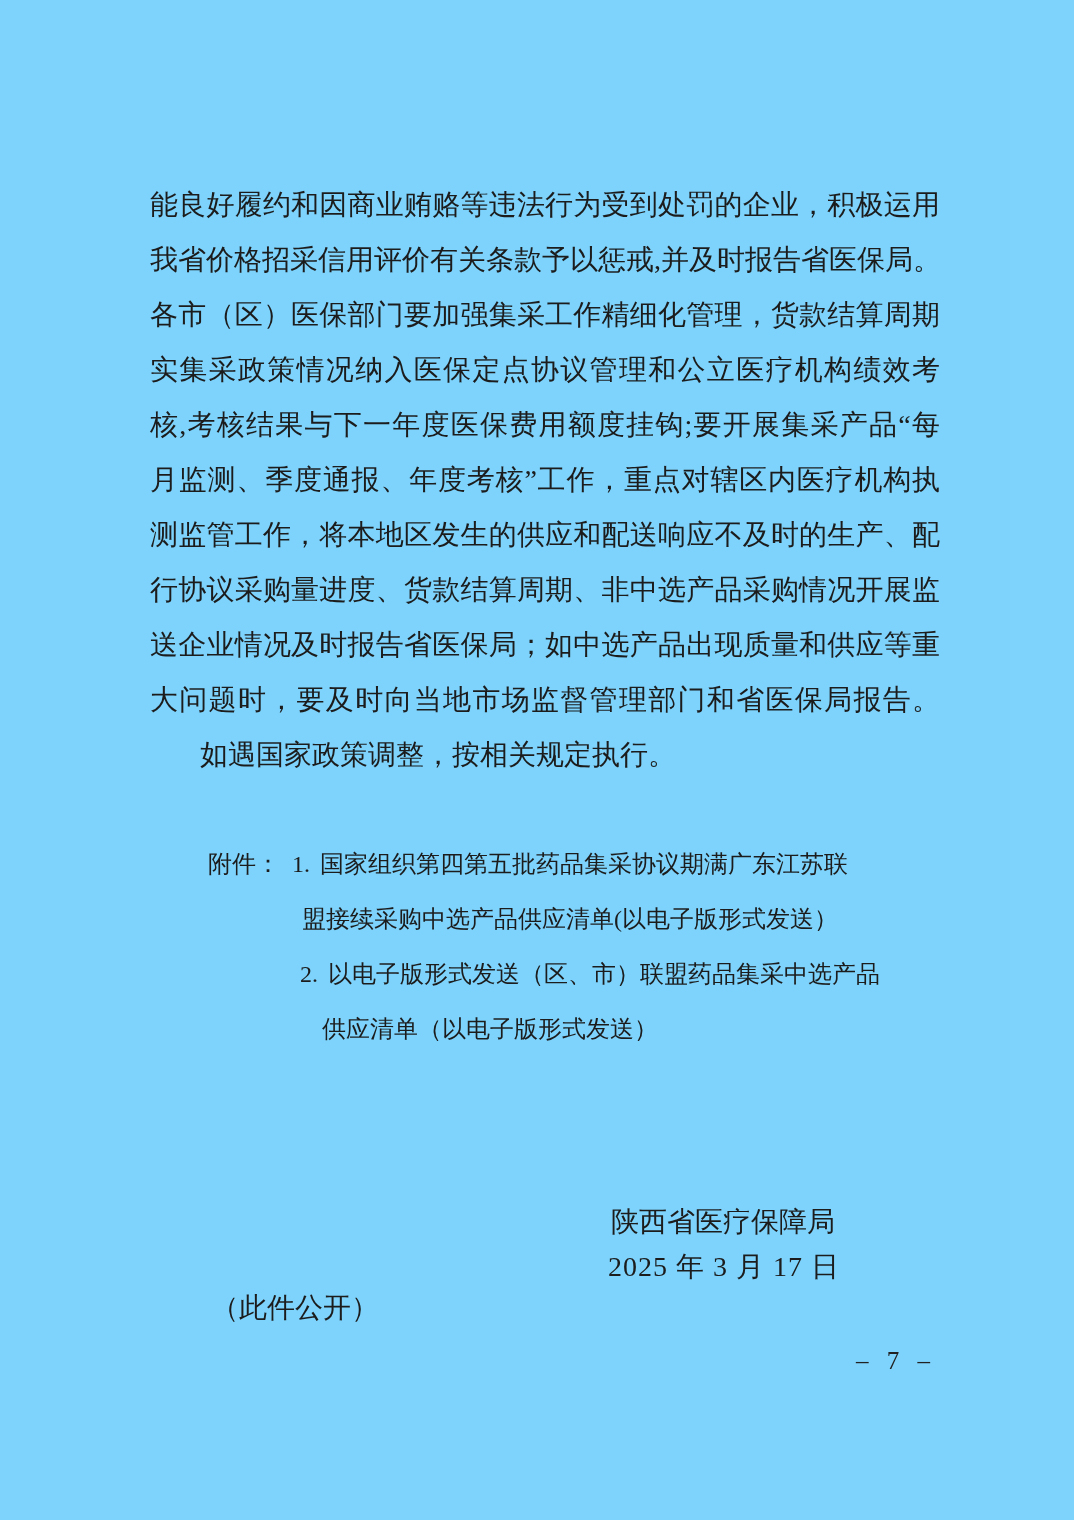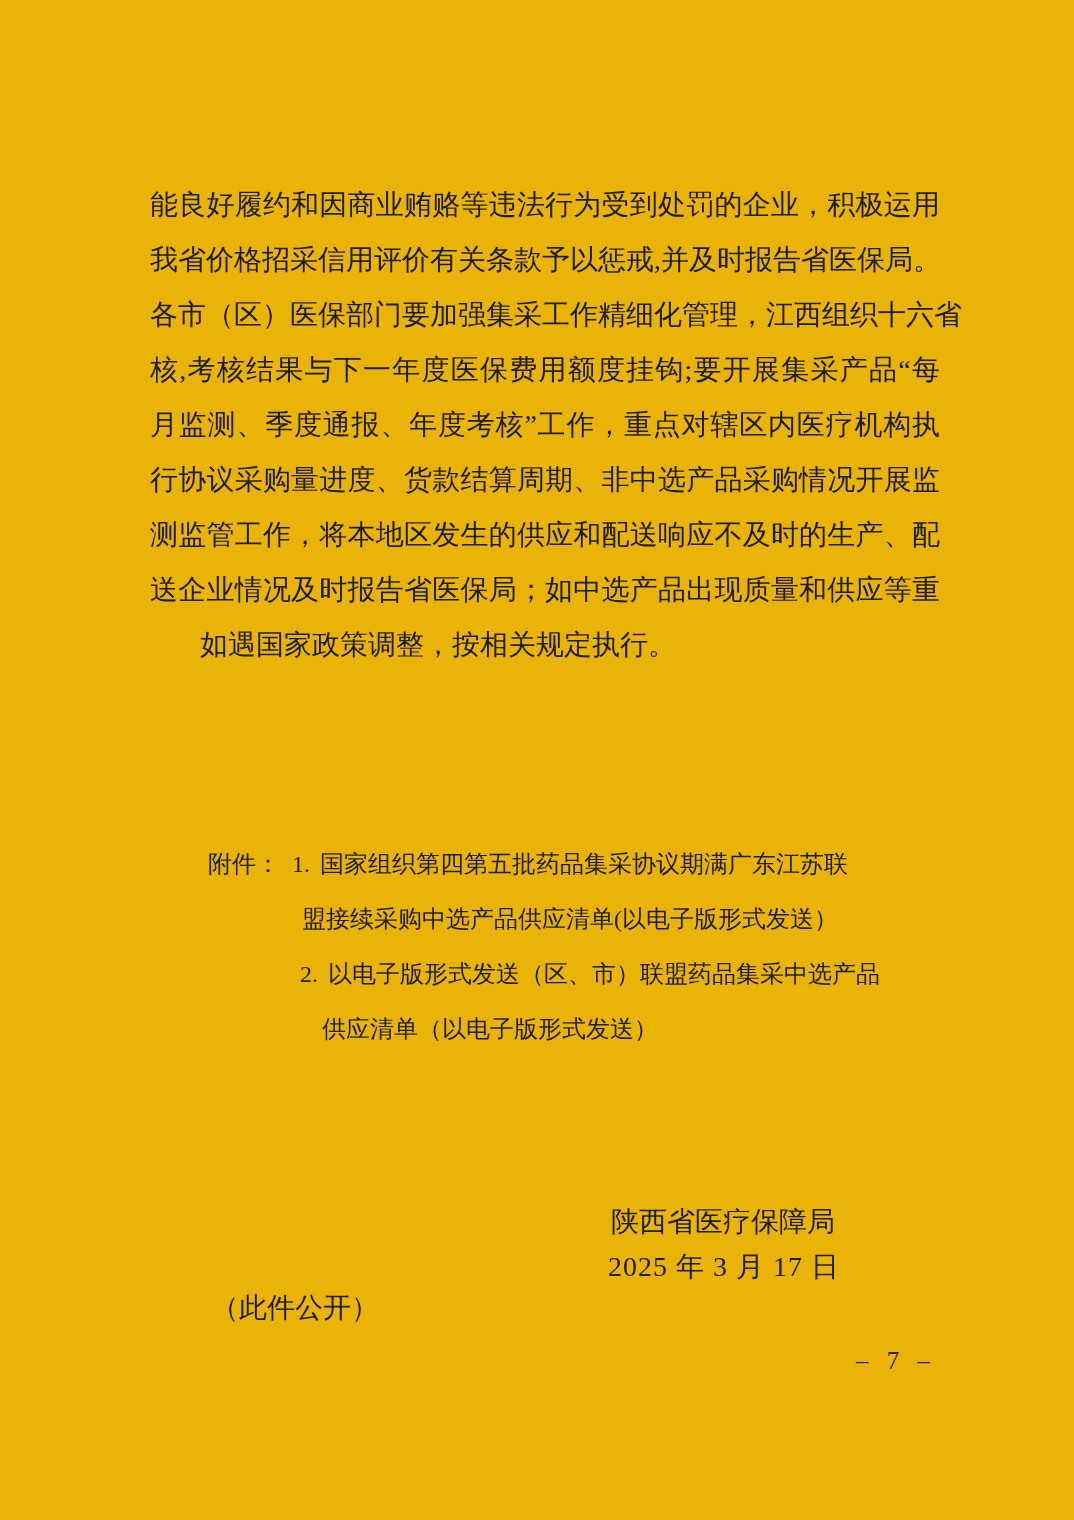--- a/index.html
+++ b/index.html
@@ -5,21 +5,21 @@
   html, body {
     margin: 0;
     padding: 0;
     background: #9a9a9a;
   }
   .page {
     position: relative;
     width: 1074px;
     height: 1520px;
     margin: 0 auto;
-    background: #eab308;
+    background: #7dd3fc;
     overflow: hidden;
     font-family: "Liberation Serif", "DejaVu Serif", serif;
     color: #1c1c1c;
   }
   
   .body-text {
     position: absolute;
     left: 150px;
     top: 177px;
     width: 790px;
@@ -88,26 +88,28 @@
   }
 </style>
 </head>
 <body>
 
 <div class="page">
 
   <div class="body-text">
     <div class="bline">能良好履约和因商业贿赂等违法行为受到处罚的企业，积极运用</div>
     <div class="bline">我省价格招采信用评价有关条款予以惩戒,并及时报告省医保局。</div>
-    <div class="bline">各市（区）医保部门要加强集采工作精细化管理，江西组织十六省</div>
+    <div class="bline">各市（区）医保部门要加强集采工作精细化管理，货款结算周期</div>
+    <div class="bline">实集采政策情况纳入医保定点协议管理和公立医疗机构绩效考</div>
     <div class="bline">核,考核结果与下一年度医保费用额度挂钩;要开展集采产品“每</div>
     <div class="bline">月监测、季度通报、年度考核”工作，重点对辖区内医疗机构执</div>
+    <div class="bline">测监管工作，将本地区发生的供应和配送响应不及时的生产、配</div>
     <div class="bline">行协议采购量进度、货款结算周期、非中选产品采购情况开展监</div>
-    <div class="bline">测监管工作，将本地区发生的供应和配送响应不及时的生产、配</div>
     <div class="bline">送企业情况及时报告省医保局；如中选产品出现质量和供应等重</div>
+    <div class="bline">大问题时，要及时向当地市场监督管理部门和省医保局报告。</div>
     <div class="bline closing">如遇国家政策调整，按相关规定执行。</div>
   </div>
 
   <div class="attachments">
     <div class="att-line att-l1">
       <span class="att-label">附件：</span><span class="att-num">1.</span><span>国家组织第四第五批药品集采协议期满广东江苏联</span>
     </div>
     <div class="att-line att-l2">
       <span>盟接续采购中选产品供应清单(以电子版形式发送）</span>
     </div>

